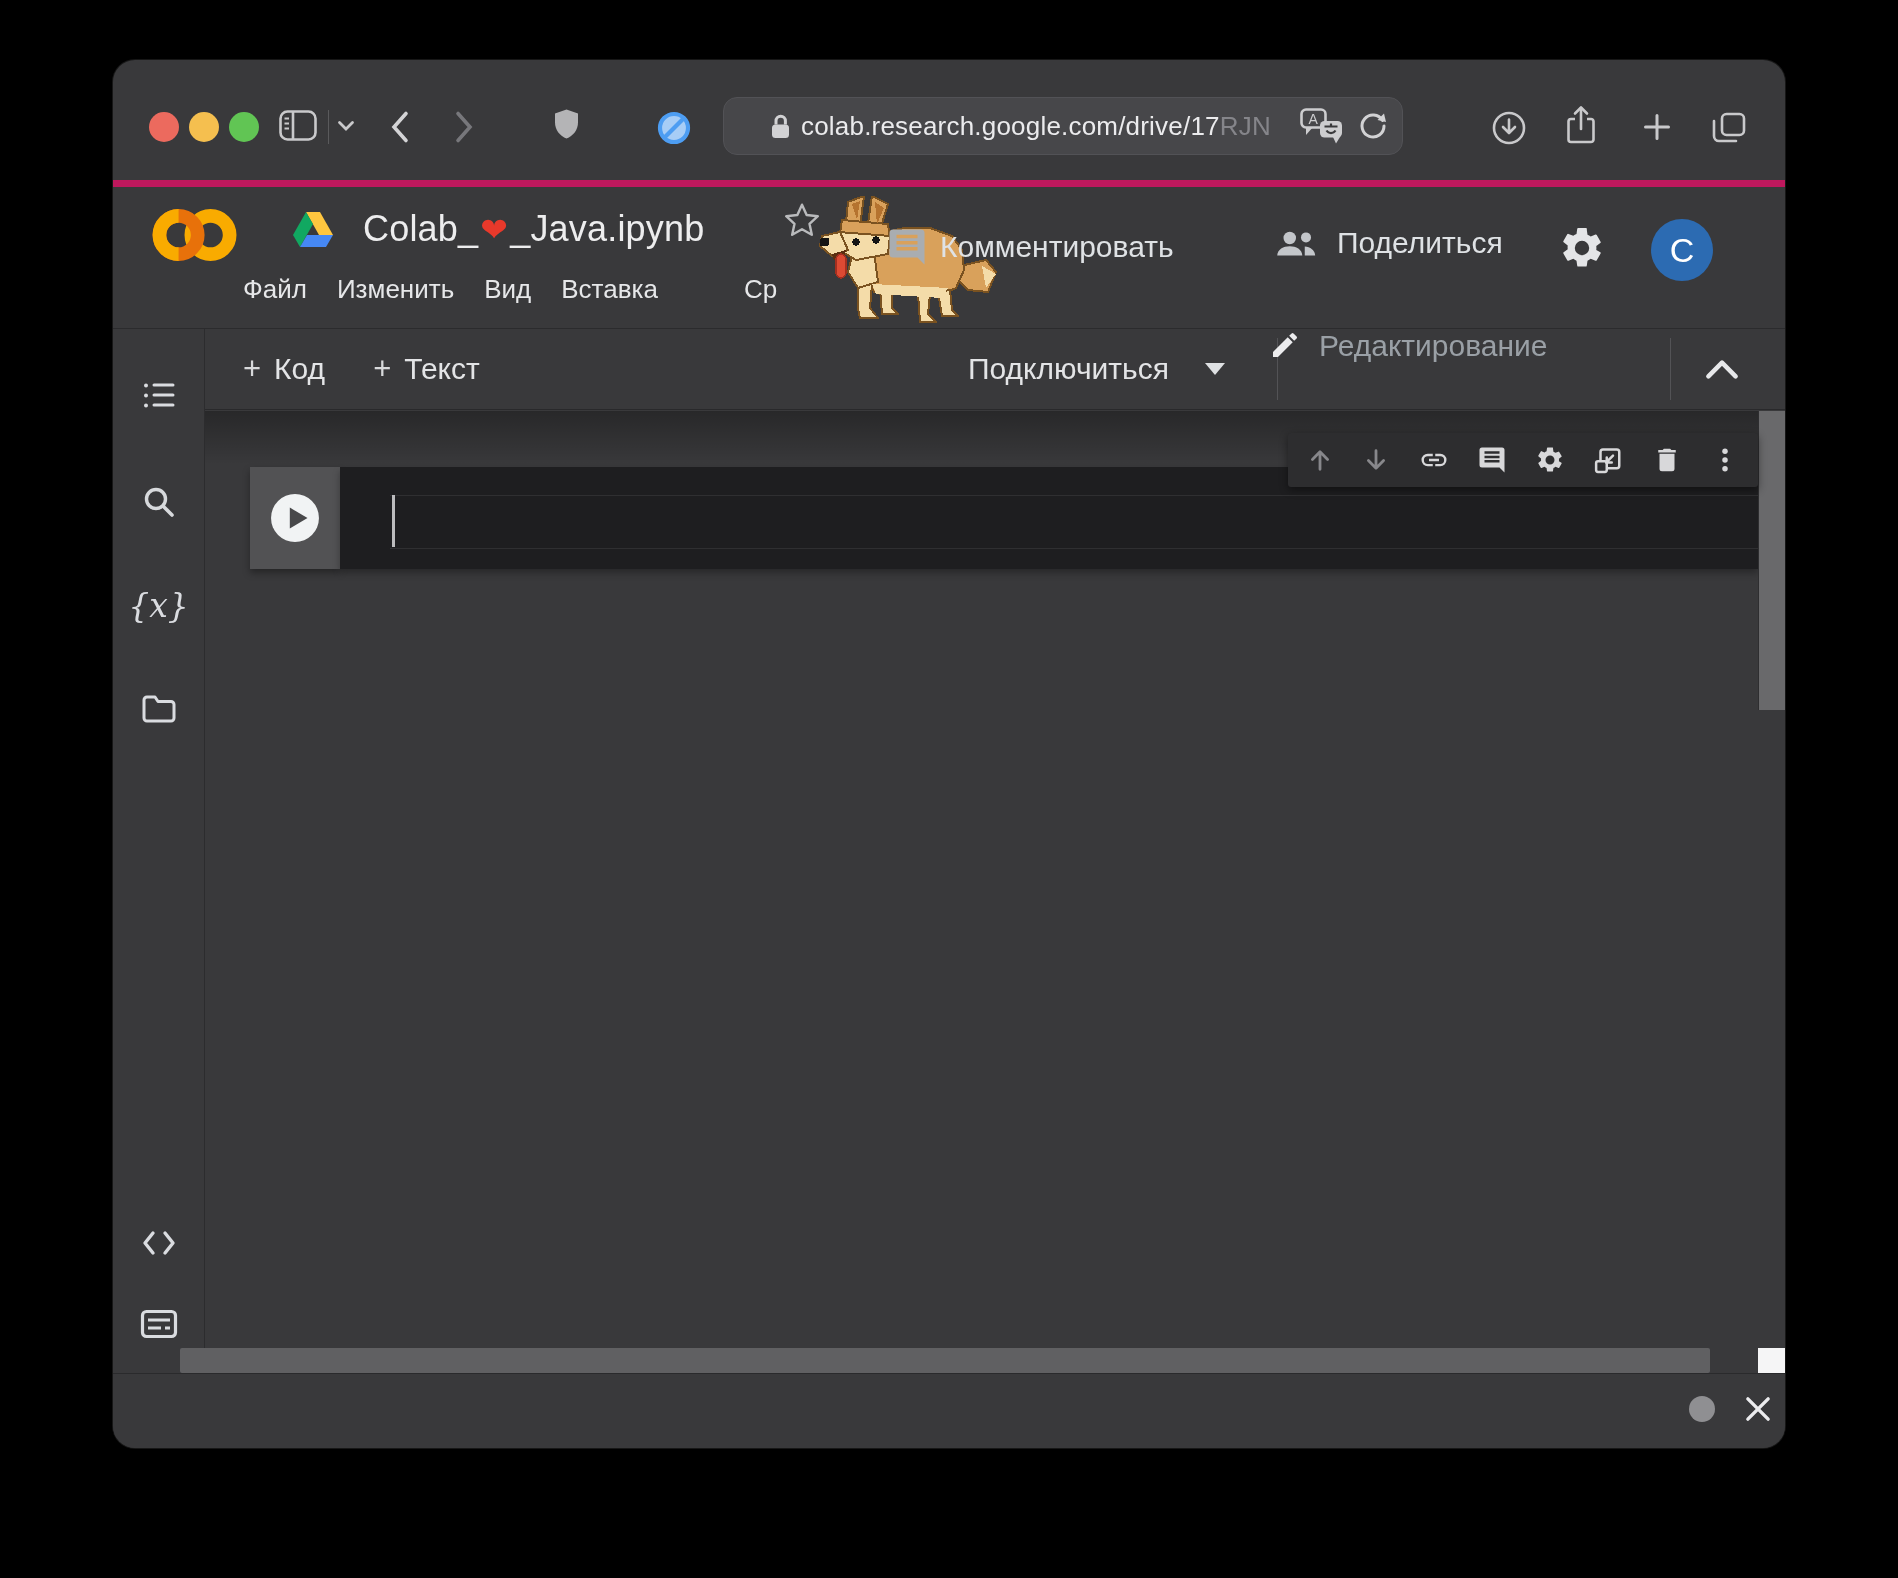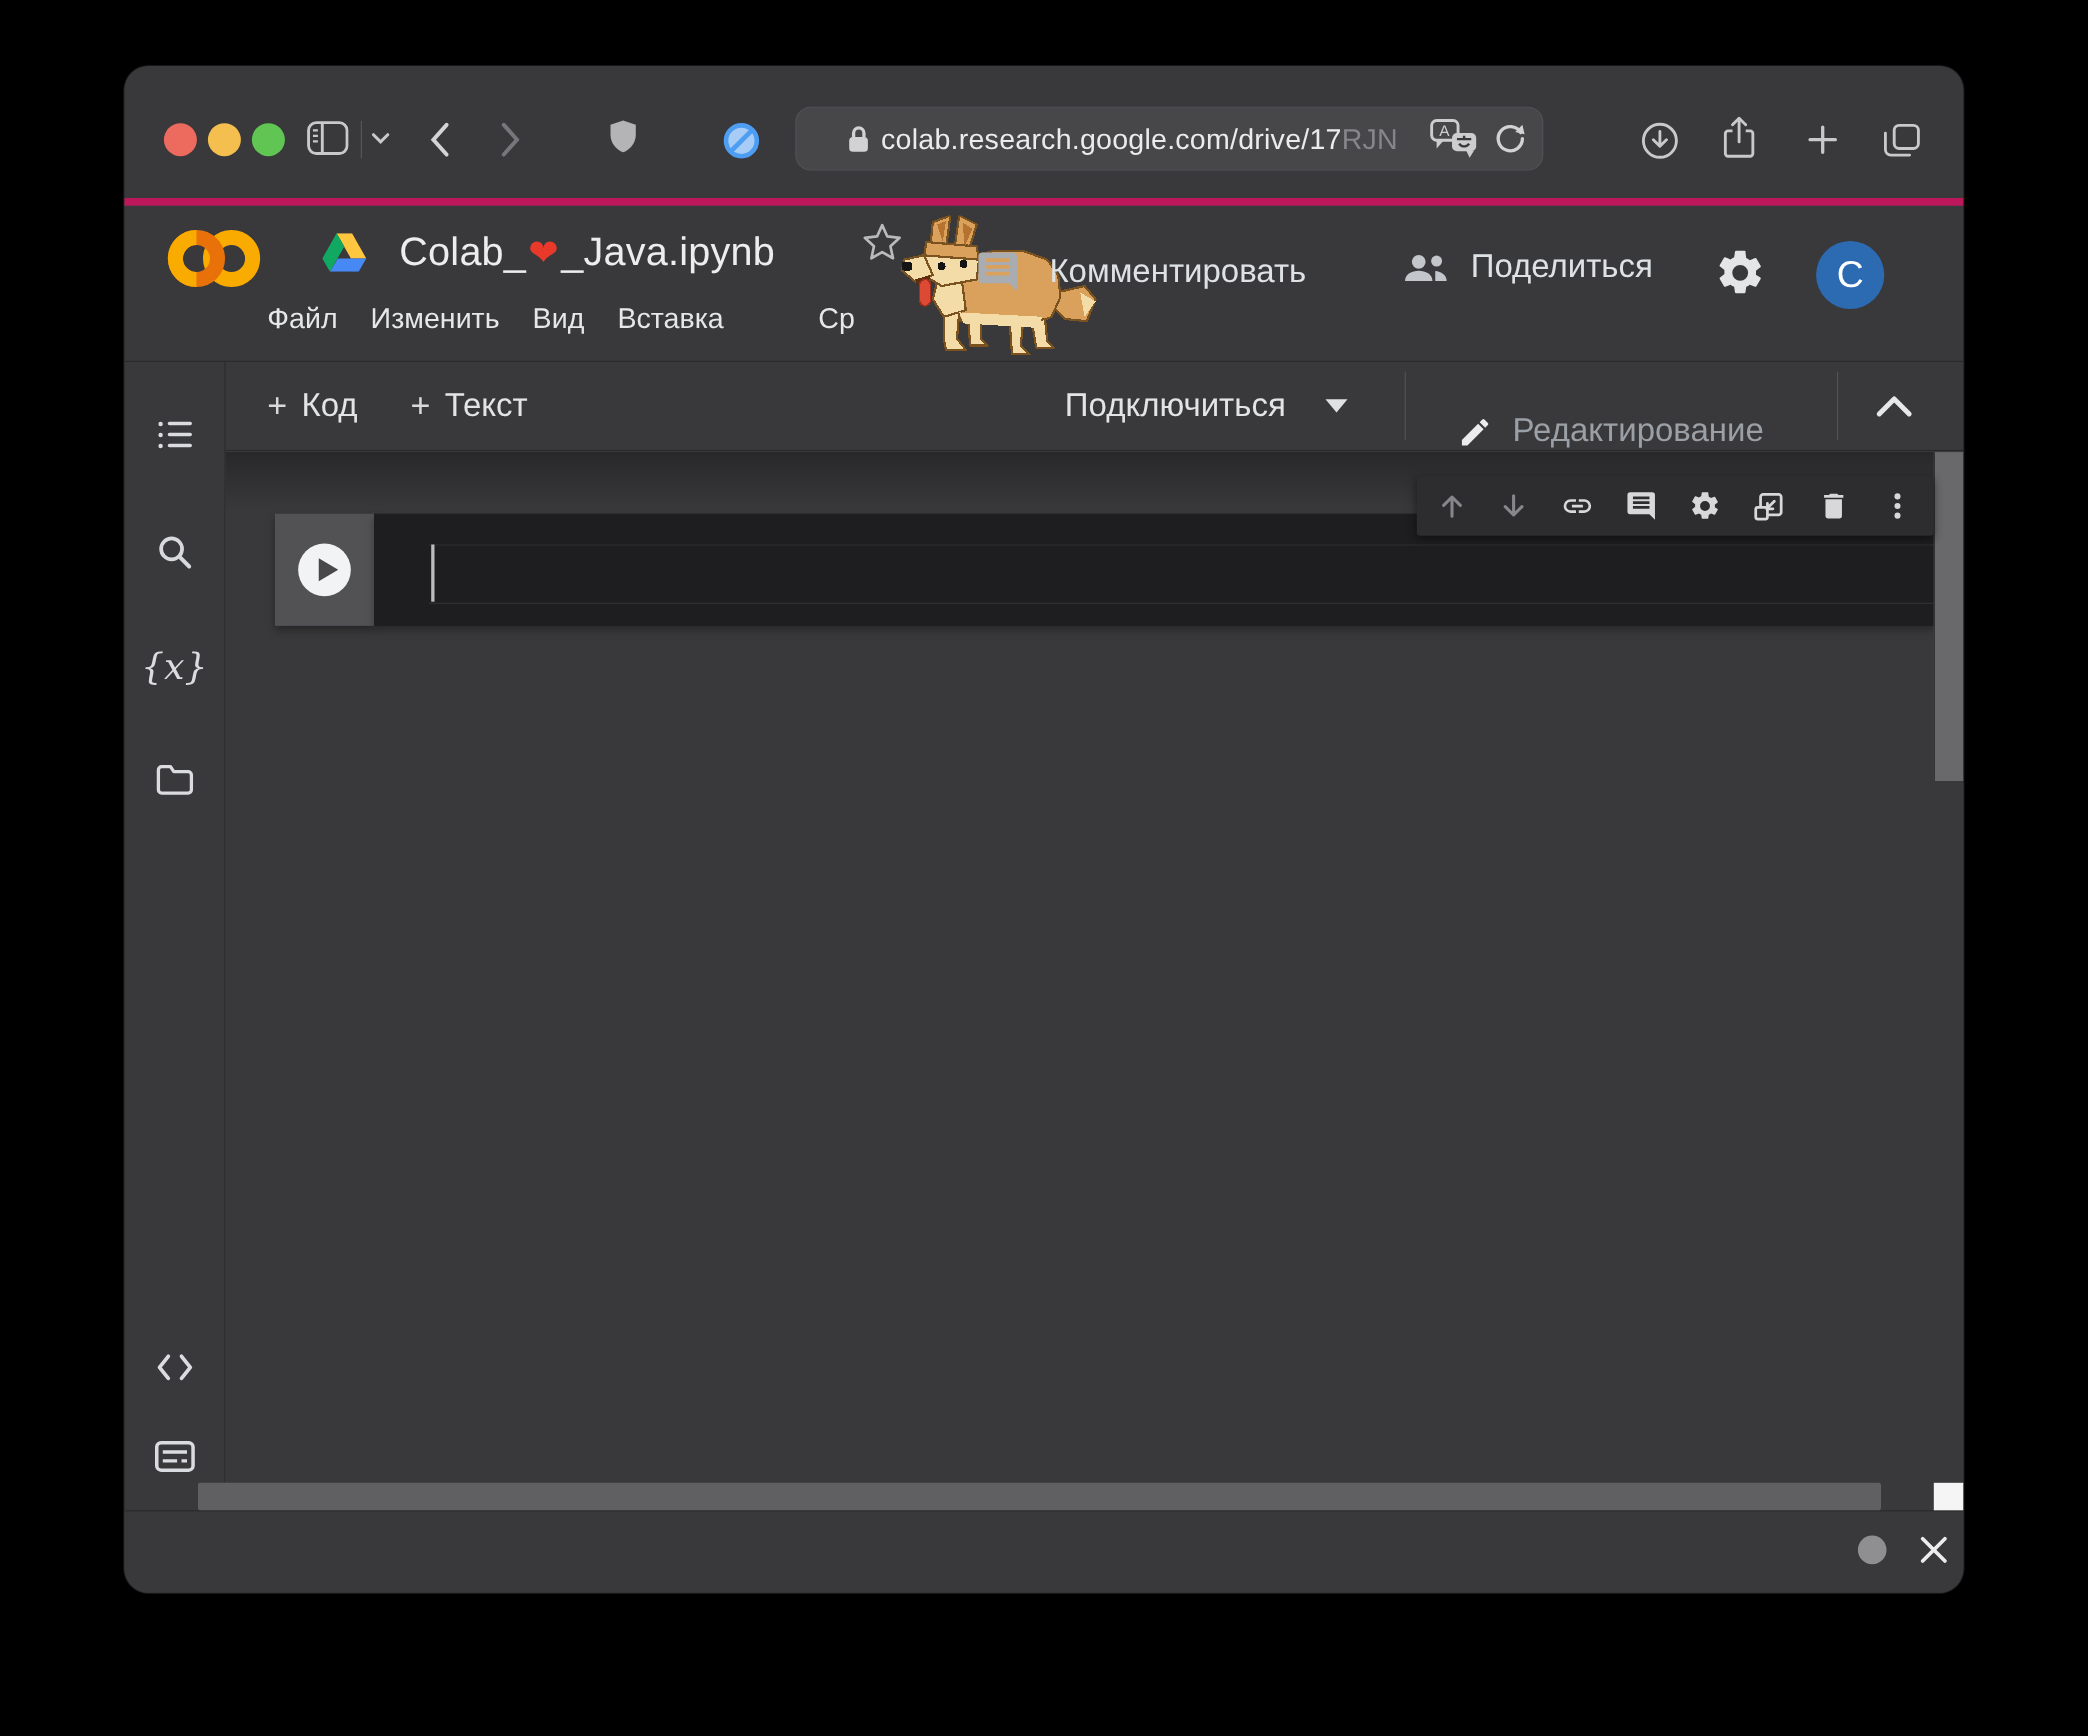--- a/index.html
+++ b/index.html
@@ -26,36 +26,36 @@
   
   .cheader{left:0;top:120px;width:100%;height:148px;}
   .title-row{left:180px;top:28px;display:flex;align-items:center;gap:30px;}
   .nb-title{font-size:36px;color:#ededee;letter-spacing:.2px;}
   .nb-title .heart{color:#e8392b;font-size:33px;padding:0 2px;}
   .menu-row{left:130px;top:94px;display:flex;gap:30px;font-size:26px;color:#e6e7e9;}
   .menu-item{cursor:default;}
   .menu-runtime{margin-left:56px;}
   .hbtn{display:flex;align-items:center;color:#dfe2e5;font-size:30px;}
   .corgi{left:705px;top:16px;z-index:5;}
-  .comment-btn{left:773px;top:46px;gap:26px;z-index:6;}
+  .comment-btn{left:773px;top:46px;gap:12px;z-index:6;}
   .share-btn{left:1160px;top:46px;gap:18px;}
   .avatar{left:1538px;top:39px;width:62px;height:62px;border-radius:50%;background:#2c6bb2;
           color:#fff;font-size:34px;display:flex;align-items:center;justify-content:center;}
 
   
   .nbtoolbar{left:92px;top:268px;width:1580px;height:82px;border-top:1px solid #2b2b2d;
              border-bottom:1px solid #29292b;box-sizing:border-box;}
   .tb-left{left:38px;top:0;height:80px;display:flex;align-items:center;gap:48px;}
   .tb-btn{display:flex;align-items:center;gap:13px;color:#e3e4e6;font-size:30px;}
   .tb-plus{font-size:31px;color:#d8d9db;}
   .connect{left:763px;top:0;height:80px;display:flex;align-items:center;color:#e3e4e6;font-size:30px;}
   .caret-down{width:0;height:0;border-left:10px solid transparent;border-right:10px solid transparent;
               border-top:12px solid #dfe1e3;margin-left:36px;}
   .tb-divider{top:9px;width:1px;height:62px;background:#535356;}
-  .edit-mode{left:1120px;top:0;height:80px;display:flex;align-items:flex-end;gap:18px;}
+  .edit-mode{left:1064px;top:0;height:80px;display:flex;align-items:flex-start;gap:18px;}
   .edit-mode .lbl{color:#9aa0a6;font-size:30px;}
   .collapse{left:1500px;top:30px;}
 
   
   .sidebar{left:0;top:268px;width:92px;height:1045px;border-top:1px solid #2b2b2d;
            border-right:1px solid #2c2c2e;box-sizing:border-box;}
   .sicon{left:50%;transform:translateX(-50%);width:38px;height:36px;display:flex;
          align-items:center;justify-content:center;}
   .vars-glyph{font-family:"DejaVu Serif",serif;font-style:italic;font-size:33px;color:#dadce0;}
 

